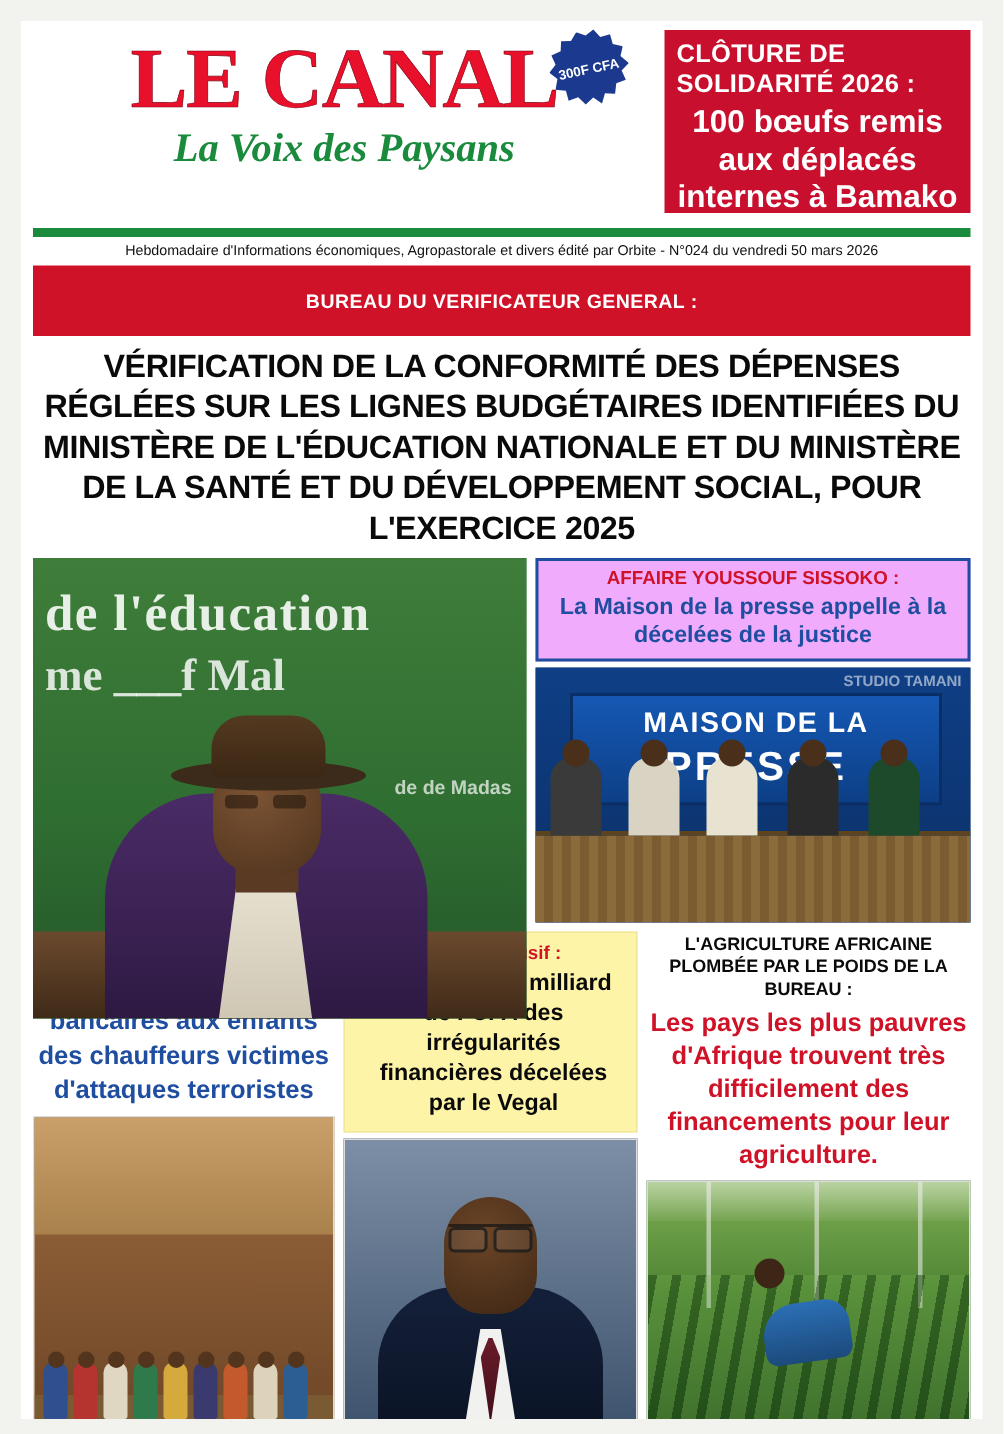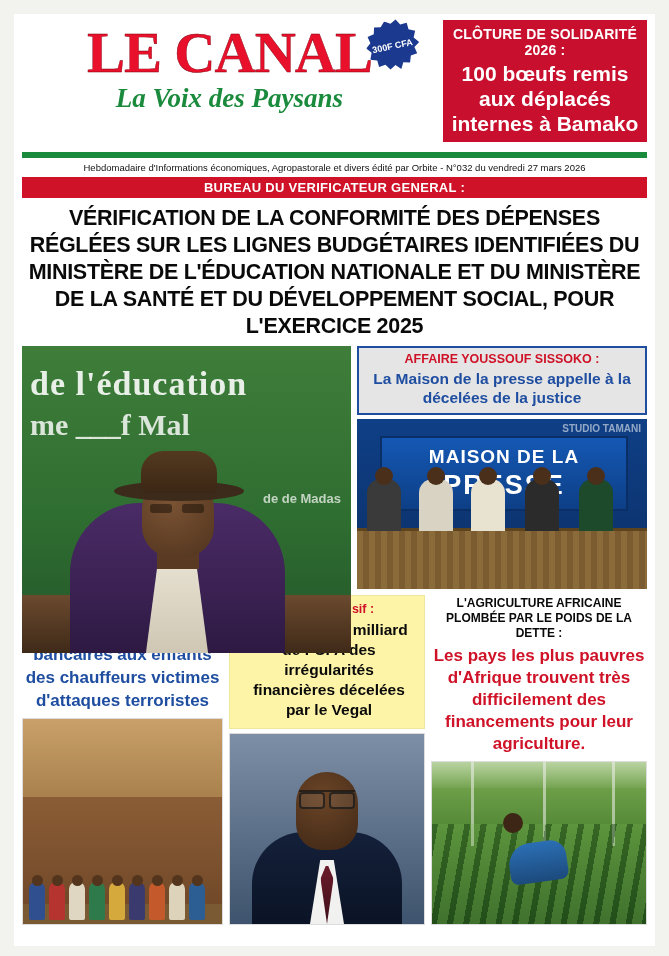--- a/index.html
+++ b/index.html
@@ -88,23 +88,23 @@
   .lead-box {
     flex: 1 1 auto;
     background: #c8102e;
     color: #ffffff;
     margin-left: 6px;
     padding: 6px 8px 8px 8px;
     box-sizing: border-box;
     height: 122px;
   }
   .lead-kicker {
-    font-size: 14px;
-    font-weight: bold;
-    text-align: center;
+    font-size: 17px;
+    font-weight: bold;
+    text-align: left;
     letter-spacing: 0.2px;
     margin-bottom: 3px;
   }
   .lead-title {
     font-size: 21px;
     font-weight: bold;
     line-height: 25px;
     text-align: center;
   }
 
@@ -120,21 +120,21 @@
     padding: 4px 0 4px 0;
   }
 
   
   .banner-kicker {
     background: #cf1227;
     color: #ffffff;
     text-align: center;
     font-size: 13px;
     font-weight: bold;
-    padding: 3px 0;
+    padding: 16px 0;
     letter-spacing: 0.3px;
   }
   .main-headline {
     text-align: center;
     font-family: "Liberation Sans", sans-serif;
     font-weight: bold;
     font-size: 21.5px;
     line-height: 27px;
     color: #0a0a0a;
     padding: 7px 2px 6px 2px;
@@ -156,21 +156,21 @@
   }
   .col-right {
     flex: 1 1 auto;
     display: flex;
     flex-direction: column;
   }
   .box-blue-title {
     border: 2px solid #1f4ea1;
     padding: 4px 6px 6px 6px;
     text-align: center;
-    background: #e5e5e5;
+    background: #f0abfc;
   }
   .kicker-red {
     color: #cf1227;
     font-weight: bold;
     font-size: 12.5px;
     margin-bottom: 3px;
   }
   .title-blue {
     color: #1f4ea1;
     font-weight: bold;
@@ -457,21 +457,21 @@
           <span>300F CFA</span>
         </div>
       </div>
       <div class="lead-box">
         <div class="lead-kicker">CLÔTURE DE SOLIDARITÉ 2026 :</div>
         <div class="lead-title">100 bœufs remis aux déplacés internes à Bamako</div>
       </div>
     </div>
 
     <div class="green-rule"></div>
-    <div class="strapline">Hebdomadaire d'Informations économiques, Agropastorale et divers édité par Orbite - N°032 du vendredi 27 mars 2026</div>
+    <div class="strapline">Hebdomadaire d'Informations économiques, Agropastorale et divers édité par Orbite - N°024 du vendredi 50 mars 2026</div>
 
     <div class="banner-kicker">BUREAU DU VERIFICATEUR GENERAL :</div>
     <div class="main-headline">VÉRIFICATION DE LA CONFORMITÉ DES DÉPENSES RÉGLÉES SUR LES LIGNES BUDGÉTAIRES IDENTIFIÉES DU MINISTÈRE DE L'ÉDUCATION NATIONALE ET DU MINISTÈRE DE LA SANTÉ ET DU DÉVELOPPEMENT SOCIAL, POUR L'EXERCICE 2025</div>
 
     <div class="row1">
 
       <div class="photo-main">
         <div class="ph bg-green-wall"></div>
         <div class="wall-text">de l'éducation</div>
         <div class="wall-text2">me ___f Mal</div>
@@ -555,21 +555,21 @@
           <div class="port-tie"></div>
           <div class="port-head"></div>
           <div class="port-glasses">
             <div class="port-lens" style="left:0;"></div>
             <div class="port-lens" style="right:0;"></div>
           </div>
         </div>
       </div>
 
       <div class="col-c">
-        <div class="kicker-black">L'AGRICULTURE AFRICAINE PLOMBÉE PAR LE POIDS DE LA DETTE :</div>
+        <div class="kicker-black">L'AGRICULTURE AFRICAINE PLOMBÉE PAR LE POIDS DE LA BUREAU :</div>
         <div class="title-red">Les pays les plus pauvres d'Afrique trouvent très difficilement des financements pour leur agriculture.</div>
         <div class="photo-farm">
           <div class="ph farm-bg"></div>
           <div class="greenhouse-roof"></div>
           <div class="greenhouse-post" style="left:18%;"></div>
           <div class="greenhouse-post" style="left:52%;"></div>
           <div class="greenhouse-post" style="left:84%;"></div>
           <div class="farm-rows"></div>
           <div class="farmer"></div>
           <div class="farmer-head"></div>

